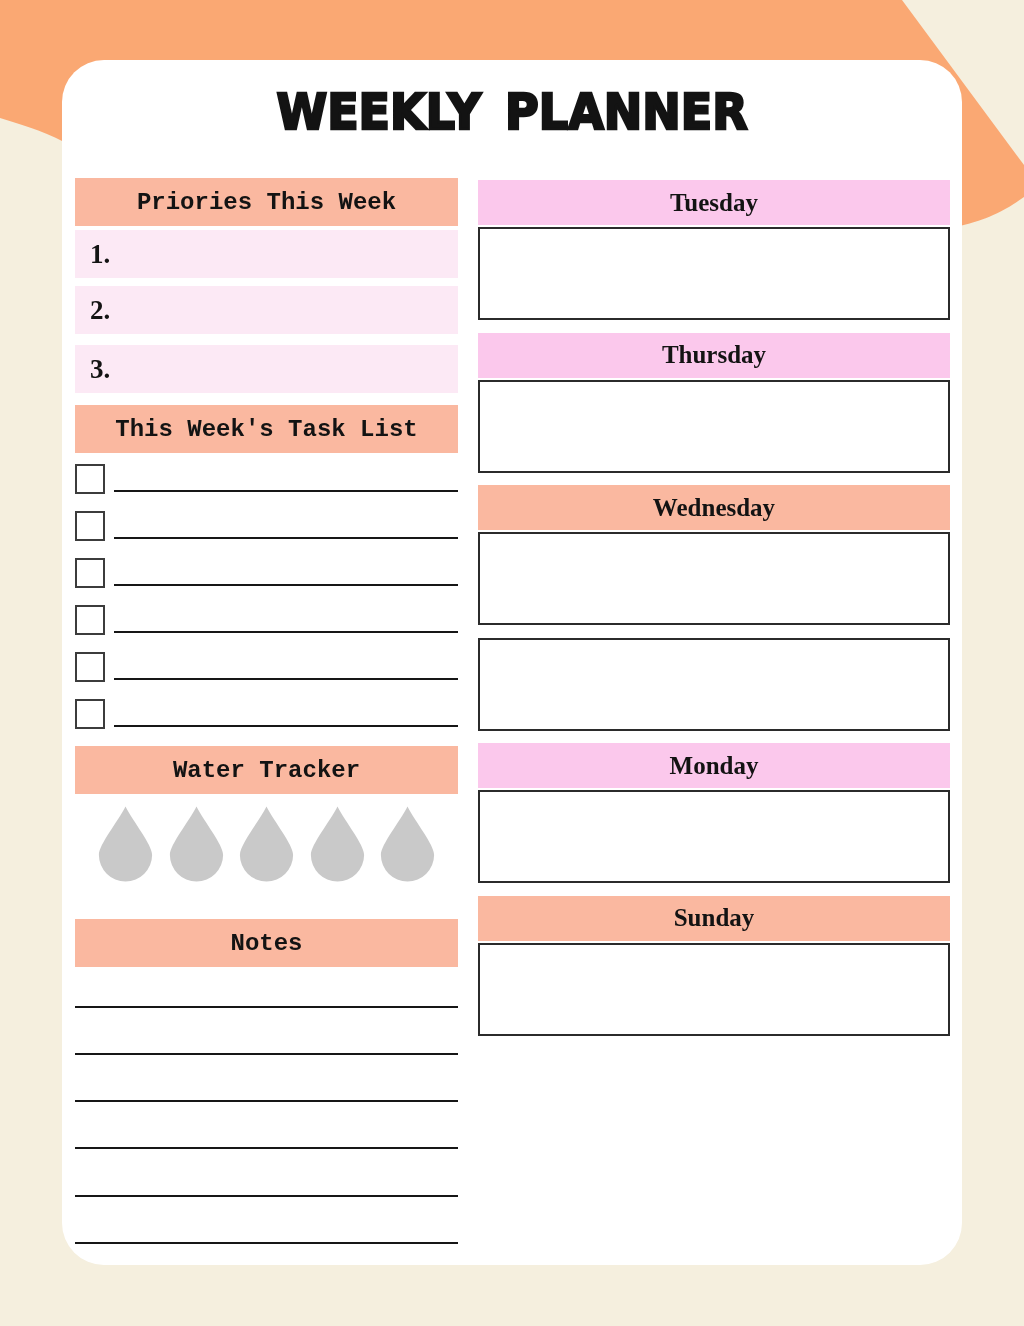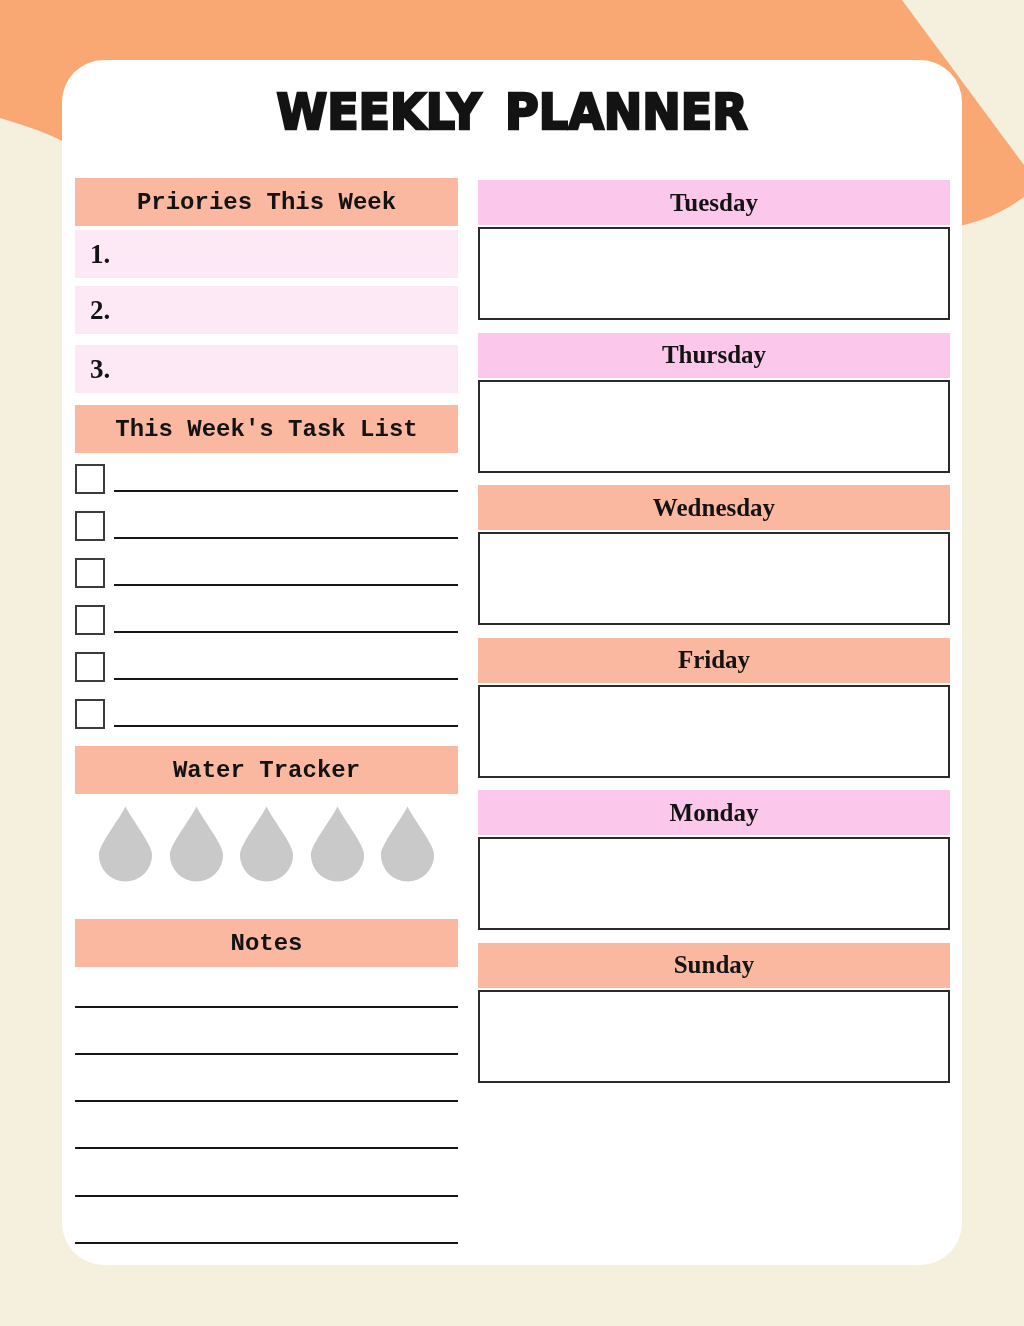--- a/index.html
+++ b/index.html
@@ -163,21 +163,20 @@
     <div class="day-header pink">Thursday</div>
     <div class="day-box"></div>
   </div>
 
   <div class="day-section">
     <div class="day-header salmon">Wednesday</div>
     <div class="day-box"></div>
   </div>
 
   <div class="day-section">
-    <div class="day-header salmon">Friday</div>
     <div class="day-box"></div>
   </div>
 
   <div class="day-section">
     <div class="day-header pink">Monday</div>
     <div class="day-box"></div>
   </div>
 
   <div class="day-section">
     <div class="day-header salmon">Sunday</div>

